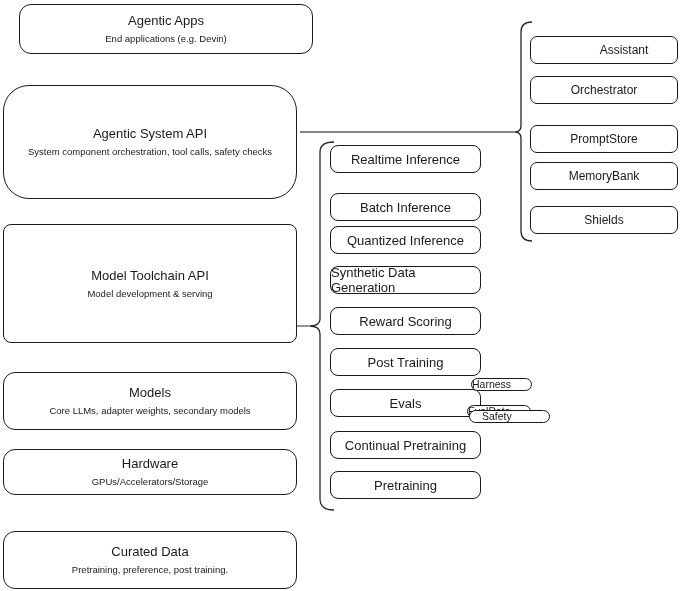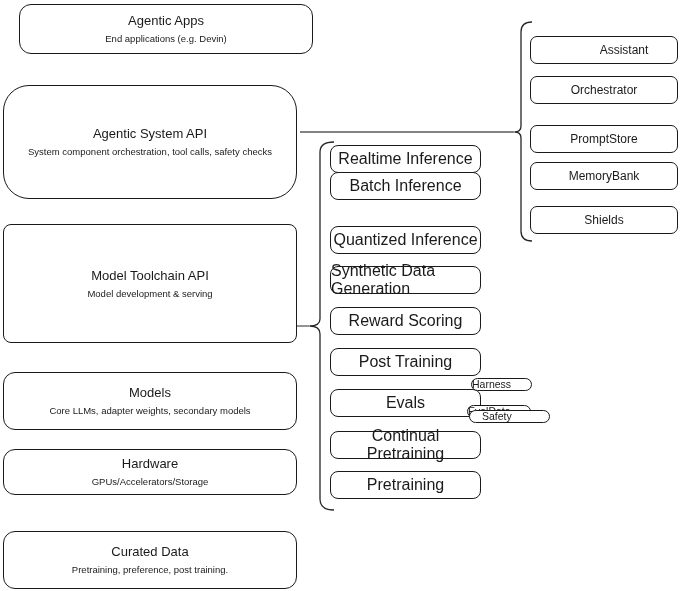--- a/index.html
+++ b/index.html
@@ -22,21 +22,21 @@
     text-align:center;
   }
   .stackbox .t{font-size:13px;line-height:16px;}
   .stackbox .s{font-size:9.5px;line-height:13px;margin-top:3px;}
   .midbox{
     position:absolute;
     left:330px;width:151px;height:28px;
     border:1.4px solid #1a1a1a;border-radius:8px;
     background:#fff;box-sizing:border-box;
     display:flex;align-items:center;justify-content:center;
-    font-size:16px;
+    font-size:13px;
   }
   .rightbox{
     position:absolute;
     left:530px;width:148px;height:28px;
     border:1.4px solid #1a1a1a;border-radius:7px;
     background:#fff;box-sizing:border-box;
     display:flex;align-items:center;justify-content:center;
     font-size:12px;
   }
   .pill{
@@ -91,21 +91,21 @@
   </div>
 
   <div class="stackbox" style="top:531px;height:58px;border-radius:12px;">
     <div class="t">Curated Data</div>
     <div class="s">Pretraining, preference, post training.</div>
   </div>
 
   <div class="midbox" style="top:145px;">
     <span>Realtime Inference</span>
   </div>
-  <div class="midbox" style="top:172px;">
+  <div class="midbox" style="top:193px;">
     <span>Batch Inference</span>
   </div>
   <div class="midbox" style="top:226px;">
     <span>Quantized Inference</span>
   </div>
   <div class="midbox" style="top:266px;">
     <span>Synthetic Data Generation</span>
   </div>
   <div class="midbox" style="top:307px;">
     <span>Reward Scoring</span>

